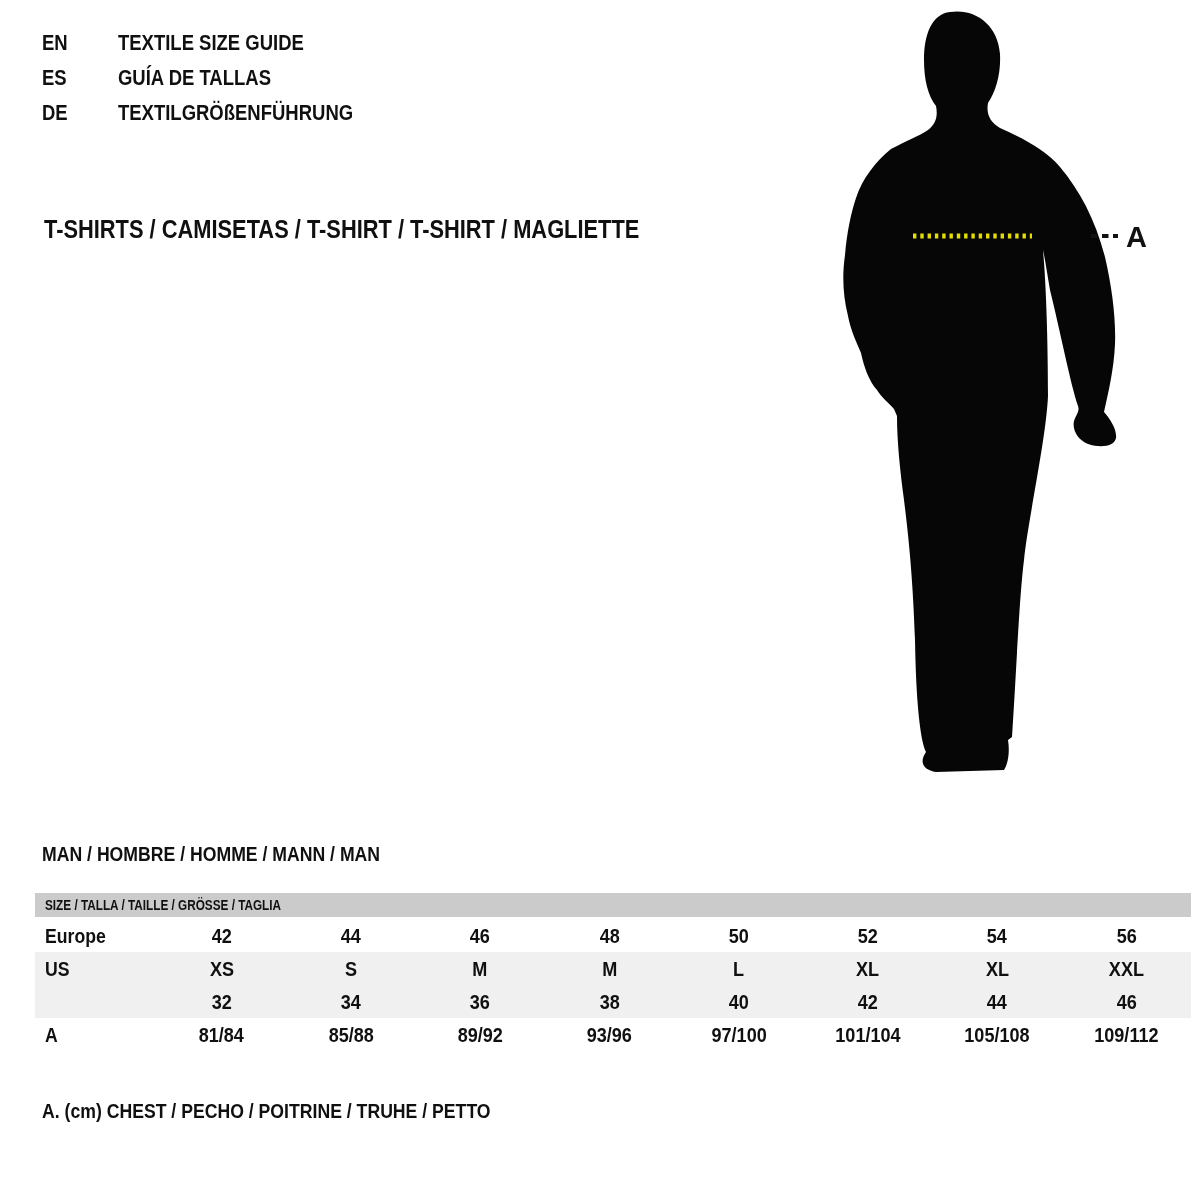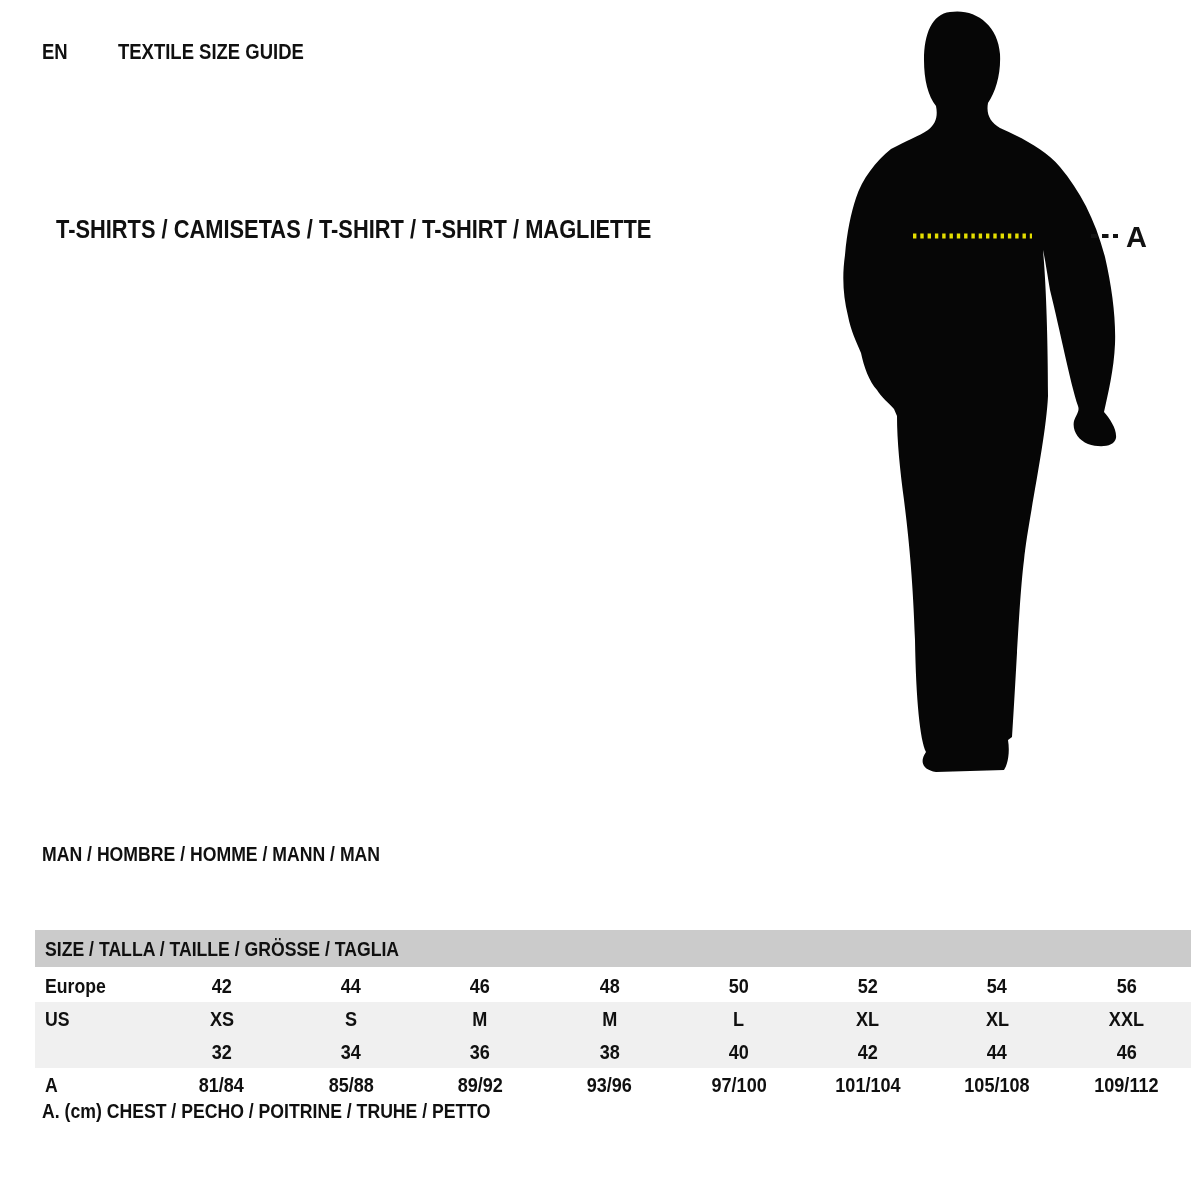--- a/index.html
+++ b/index.html
@@ -5,54 +5,62 @@
   html,body{margin:0;padding:0;background:#fff;}
   .canvas{
     position:relative;width:1200px;height:1200px;background:#ffffff;
     font-family:"Liberation Sans",sans-serif;color:#101010;overflow:hidden;
   }
   .cond{display:inline-block;transform:scaleX(0.84);transform-origin:0 50%;white-space:nowrap;}
   .condc{display:inline-block;transform:scaleX(0.86);transform-origin:50% 50%;white-space:nowrap;}
 
   
   .lang-block{position:absolute;left:42px;top:30px;}
-  .lang-row{display:flex;height:35px;align-items:flex-end;}
+  .lang-row{display:flex;height:35px;align-items:flex-start;}
   .lang-code{width:76px;font-weight:700;font-size:22px;}
   .lang-label{font-weight:700;font-size:22px;}
 
   
-  .product-block{position:absolute;left:56px;top:212px;}
+  .product-block{position:absolute;left:44px;top:212px;}
   .product-line{font-weight:700;font-size:26px;line-height:34px;}
 
   
   .figure{position:absolute;left:820px;top:0;width:380px;height:800px;}
 
   
   .section-title{position:absolute;left:42px;top:842px;font-weight:700;font-size:21px;line-height:24px;}
 
   
   .size-table{position:absolute;left:35px;top:893px;width:1156px;}
-  .thead{height:37px;background:#cbcbcb;margin-bottom:2px;display:flex;align-items:center;padding-left:10px;box-sizing:border-box;font-weight:700;font-size:21px;margin-top:37px;}
+  .thead{height:24px;background:#cbcbcb;margin-bottom:2px;display:flex;align-items:center;padding-left:10px;box-sizing:border-box;font-weight:700;font-size:14px;}
   .trow{display:flex;height:33px;align-items:center;font-weight:700;font-size:21px;}
   .trow.shaded{background:#f0f0f0;justify-content:center;}
   .tlabel{width:122px;padding-left:10px;box-sizing:border-box;text-align:left;flex:none;}
   .tcell{flex:1;text-align:center;}
 
   
   .footnote{position:absolute;left:42px;top:1098px;font-weight:700;font-size:21px;line-height:26px;}
 </style>
 </head>
 <body>
 
 <div class="canvas">
 
   <div class="lang-block" id="langBlock">
       <div class="lang-row">
         <span class="lang-code"><span class="cond">EN</span></span>
         <span class="lang-label cond">TEXTILE SIZE GUIDE</span>
+      </div>
+      <div class="lang-row">
+        <span class="lang-code"><span class="cond">ES</span></span>
+        <span class="lang-label cond">GUÍA DE TALLAS</span>
+      </div>
+      <div class="lang-row">
+        <span class="lang-code"><span class="cond">DE</span></span>
+        <span class="lang-label cond">TEXTILGRÖßENFÜHRUNG</span>
       </div>
     </div>
 
   <div class="product-block" id="productBlock">
       <div class="product-line"><span class="cond">T-SHIRTS / CAMISETAS / T-SHIRT / T-SHIRT / MAGLIETTE</span></div>
     </div>
 
   <svg class="figure" viewBox="820 0 380 800" xmlns="http://www.w3.org/2000/svg" aria-hidden="true">
     <path fill="#060606" d="
       M950,12

